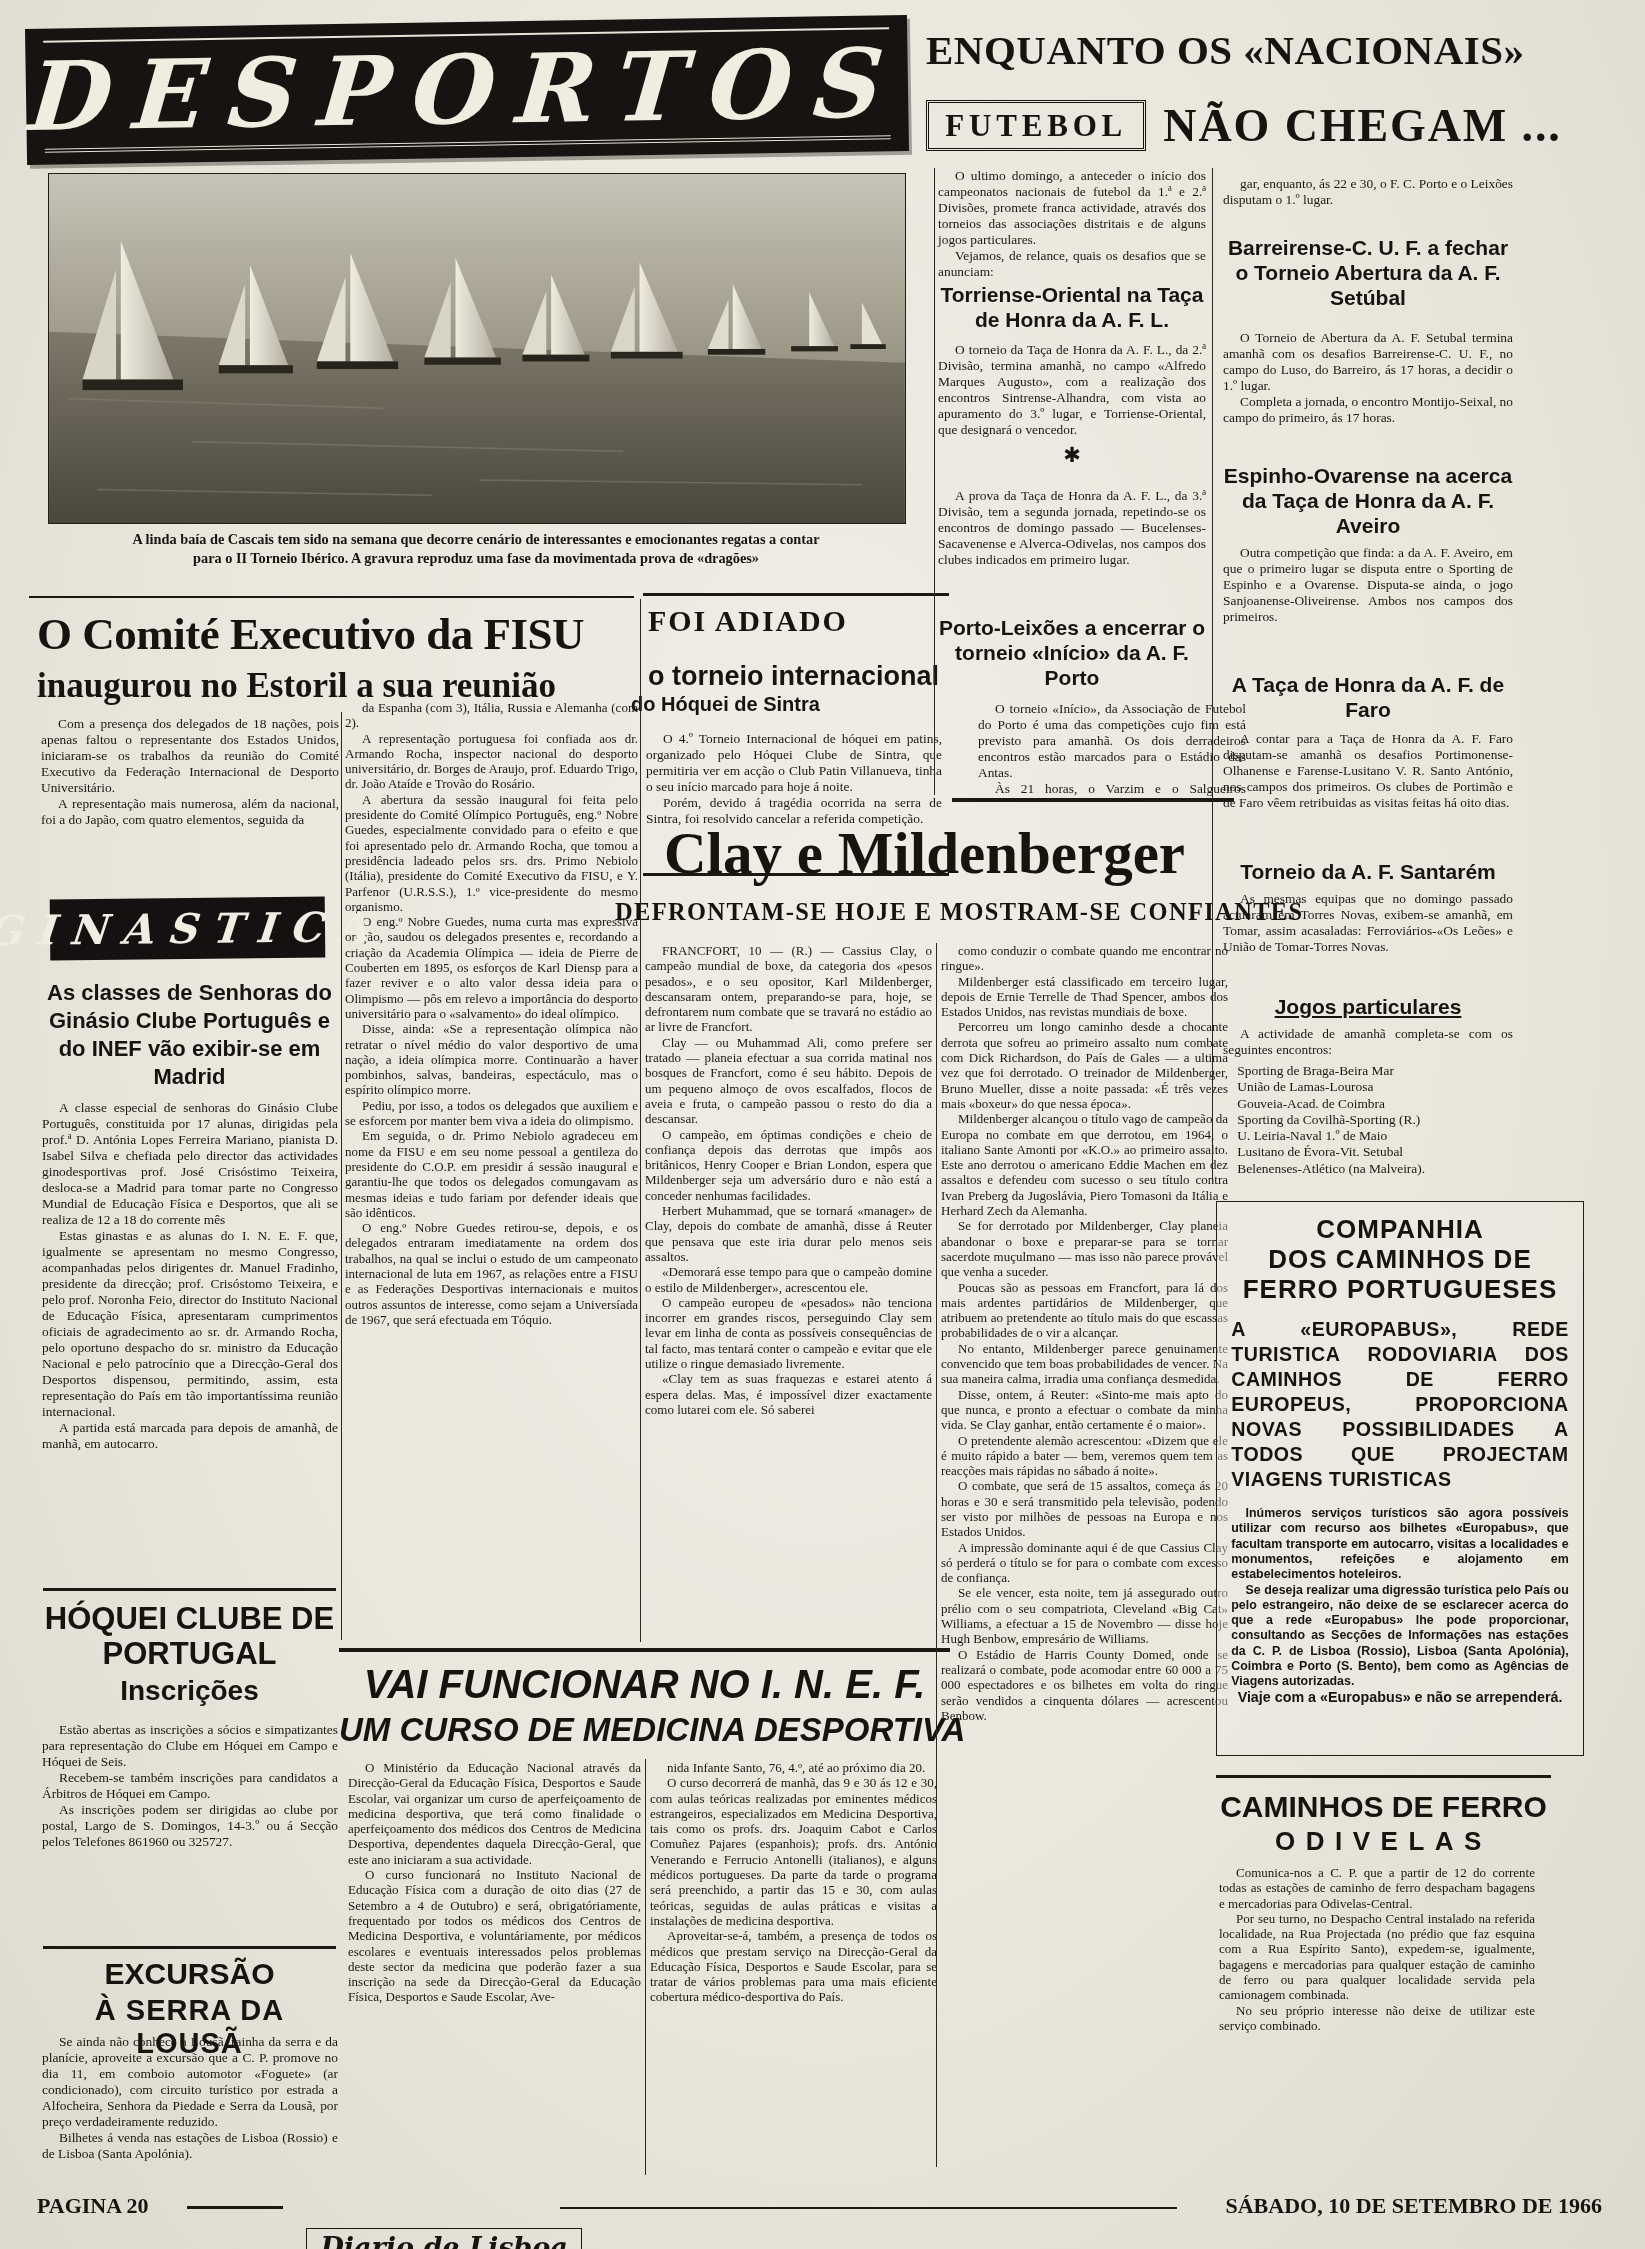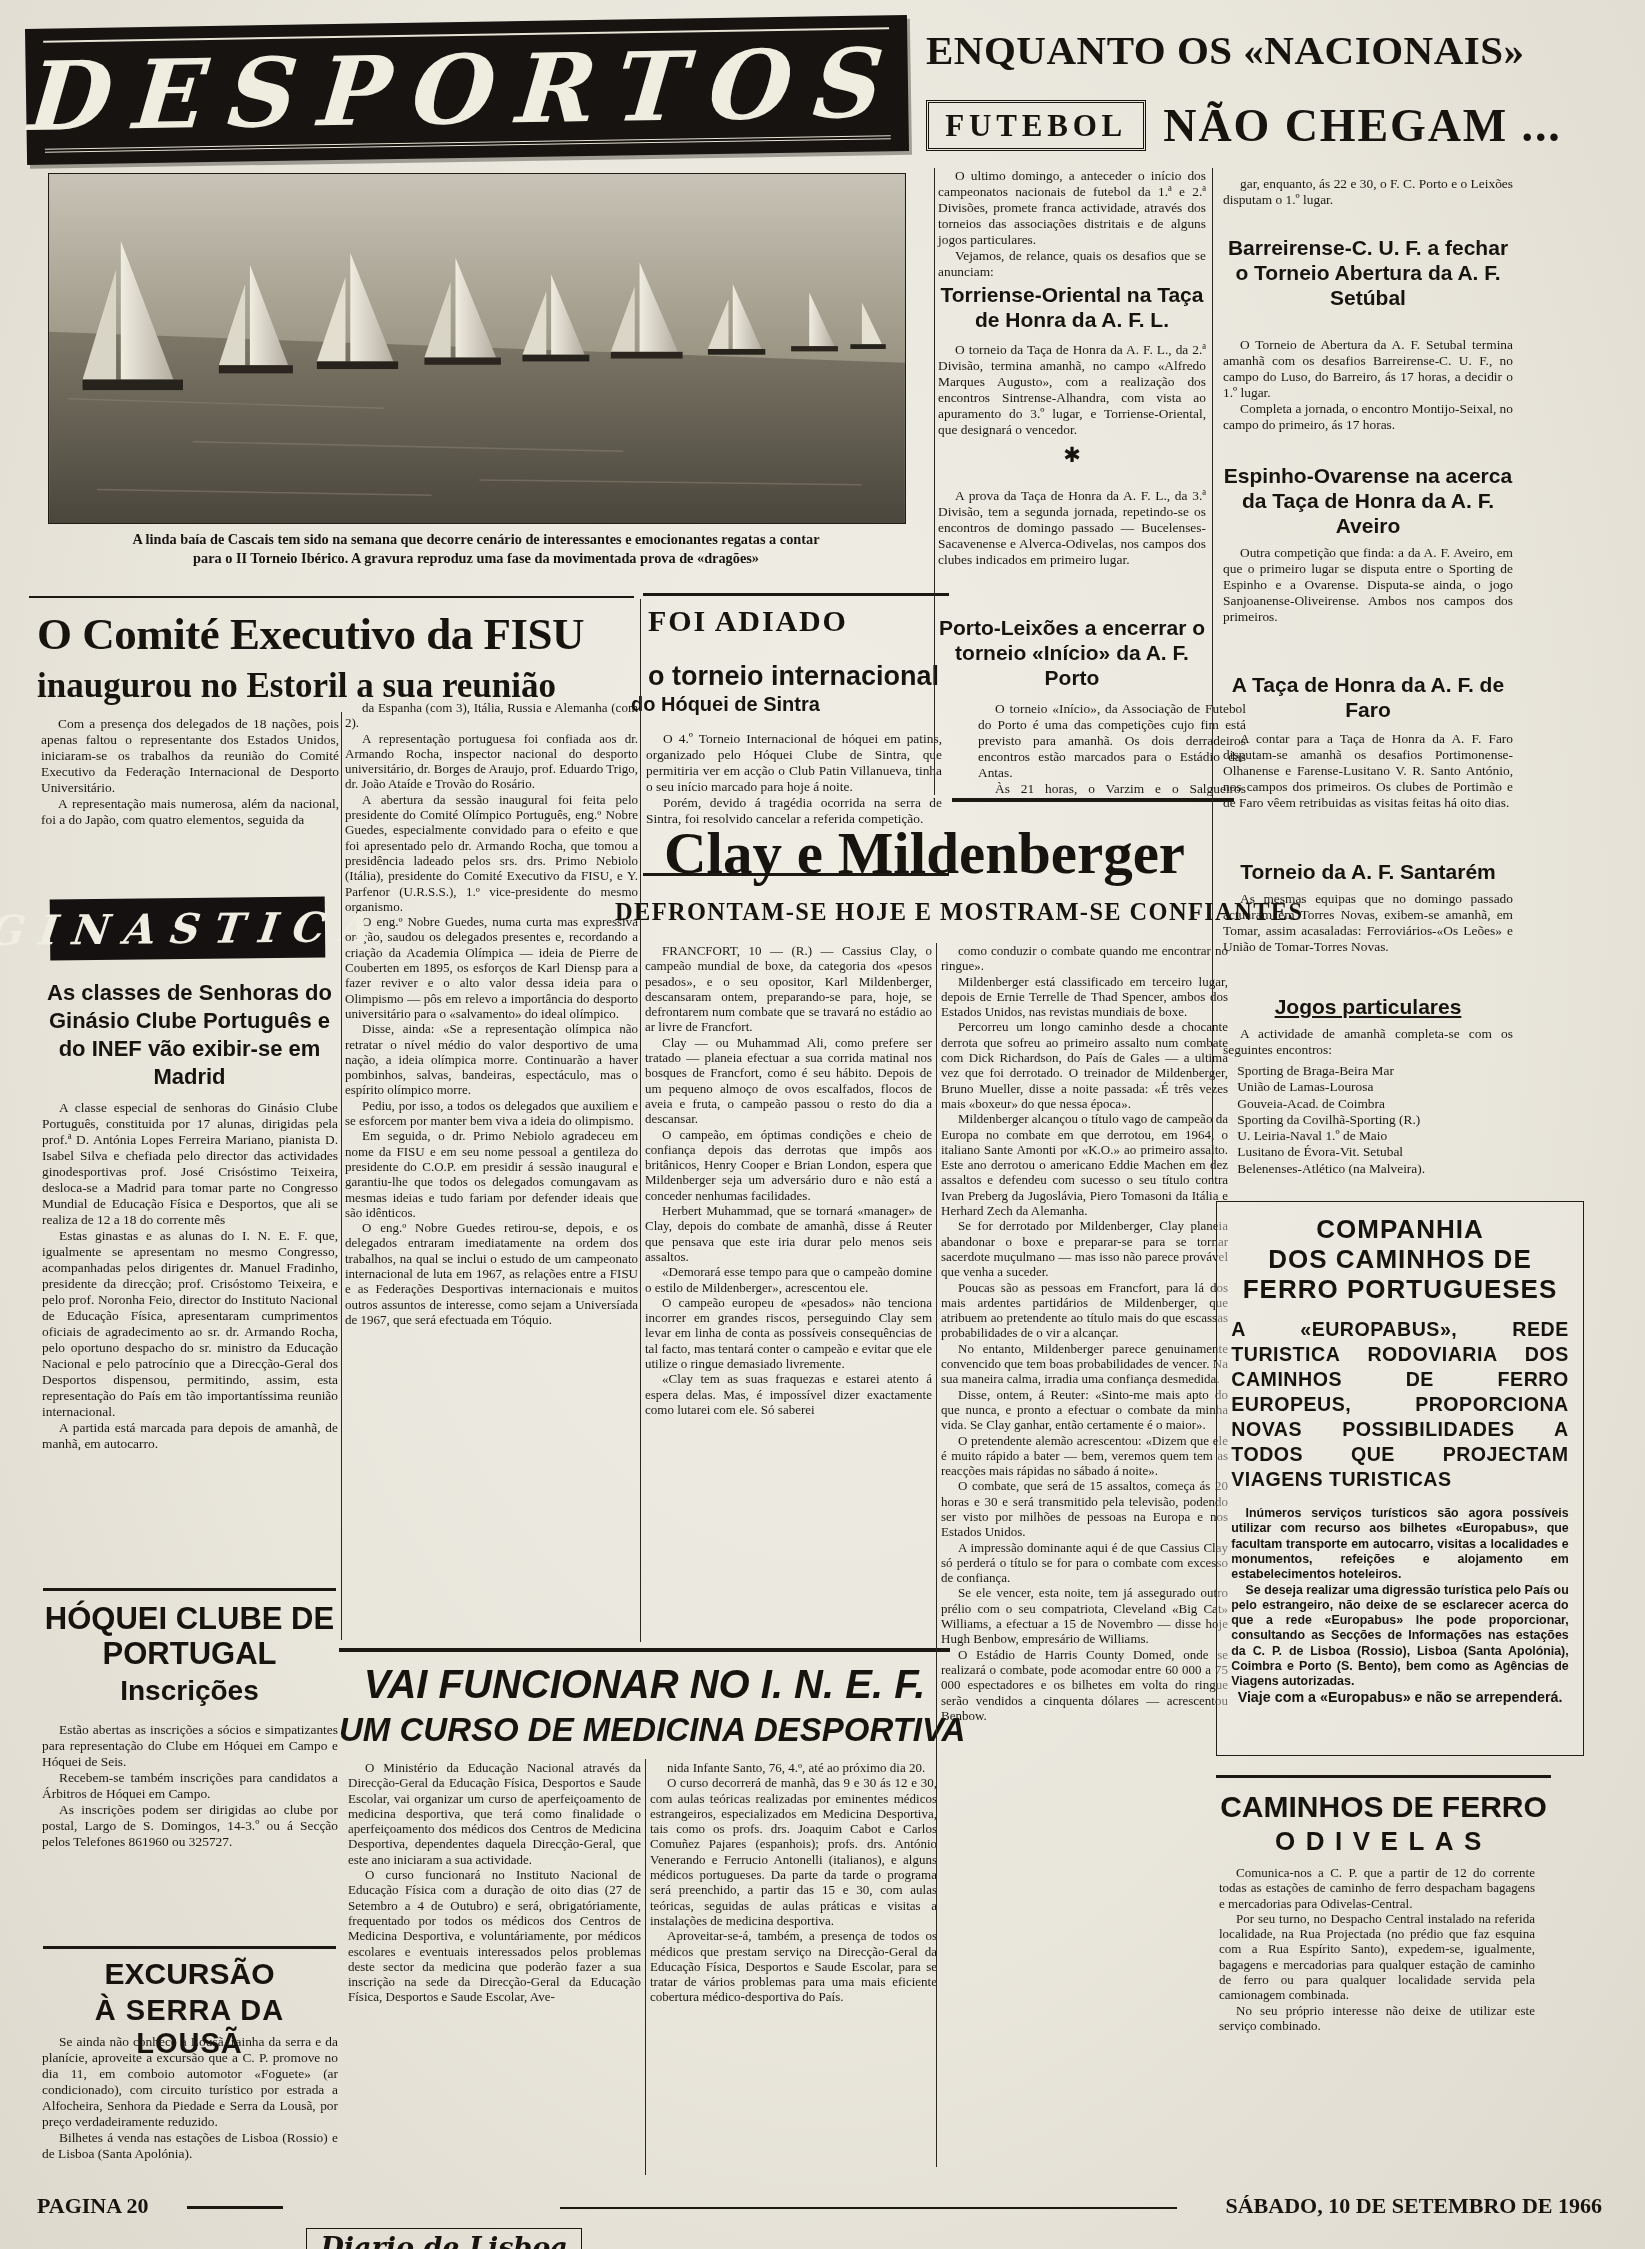--- a/index.html
+++ b/index.html
@@ -235,21 +235,21 @@
   <div class="abs brief-h" style="left:938px;top:615px;width:268px;">Porto-Leixões a encerrar o torneio «Início» da A. F. Porto</div>
   <div class="abs body-col" style="left:938px;top:701px;width:268px;height:96px;overflow:hidden;margin-left:40px;">
       <p>O torneio «Início», da Associação de Futebol do Porto é uma das competições cujo fim está previsto para amanhã. Os dois derradeiros encontros estão marcados para o Estádio das Antas.</p>
       <p>Às 21 horas, o Varzim e o Salgueiros defrontam-se para o 3.º lu-</p>
     </div>
 
   <div class="abs body-col" style="left:1223px;top:176px;width:290px;">
       <p>gar, enquanto, ás 22 e 30, o F. C. Porto e o Leixões disputam o 1.º lugar.</p>
     </div>
   <div class="abs brief-h" style="left:1223px;top:235px;width:290px;">Barreirense-C. U. F. a fechar o Torneio Abertura da A. F. Setúbal</div>
-  <div class="abs body-col" style="left:1223px;top:337px;width:290px;">
+  <div class="abs body-col" style="left:1223px;top:330px;width:290px;">
       <p>O Torneio de Abertura da A. F. Setubal termina amanhã com os desafios Barreirense-C. U. F., no campo do Luso, do Barreiro, ás 17 horas, a decidir o 1.º lugar.</p>
       <p>Completa a jornada, o encontro Montijo-Seixal, no campo do primeiro, ás 17 horas.</p>
     </div>
   <div class="abs brief-h" style="left:1223px;top:463px;width:290px;">Espinho-Ovarense na acerca da Taça de Honra da A. F. Aveiro</div>
   <div class="abs body-col" style="left:1223px;top:545px;width:290px;">
       <p>Outra competição que finda: a da A. F. Aveiro, em que o primeiro lugar se disputa entre o Sporting de Espinho e a Ovarense. Disputa-se ainda, o jogo Sanjoanense-Oliveirense. Ambos nos campos dos primeiros.</p>
     </div>
   <div class="abs brief-h" style="left:1223px;top:672px;width:290px;">A Taça de Honra da A. F. de Faro</div>
   <div class="abs body-col" style="left:1223px;top:731px;width:290px;">
       <p>A contar para a Taça de Honra da A. F. Faro disputam-se amanhã os desafios Portimonense-Olhanense e Farense-Lusitano V. R. Santo António, nos campos dos primeiros. Os clubes de Portimão e de Faro vêem retribuidas as visitas feitas há oito dias.</p>

